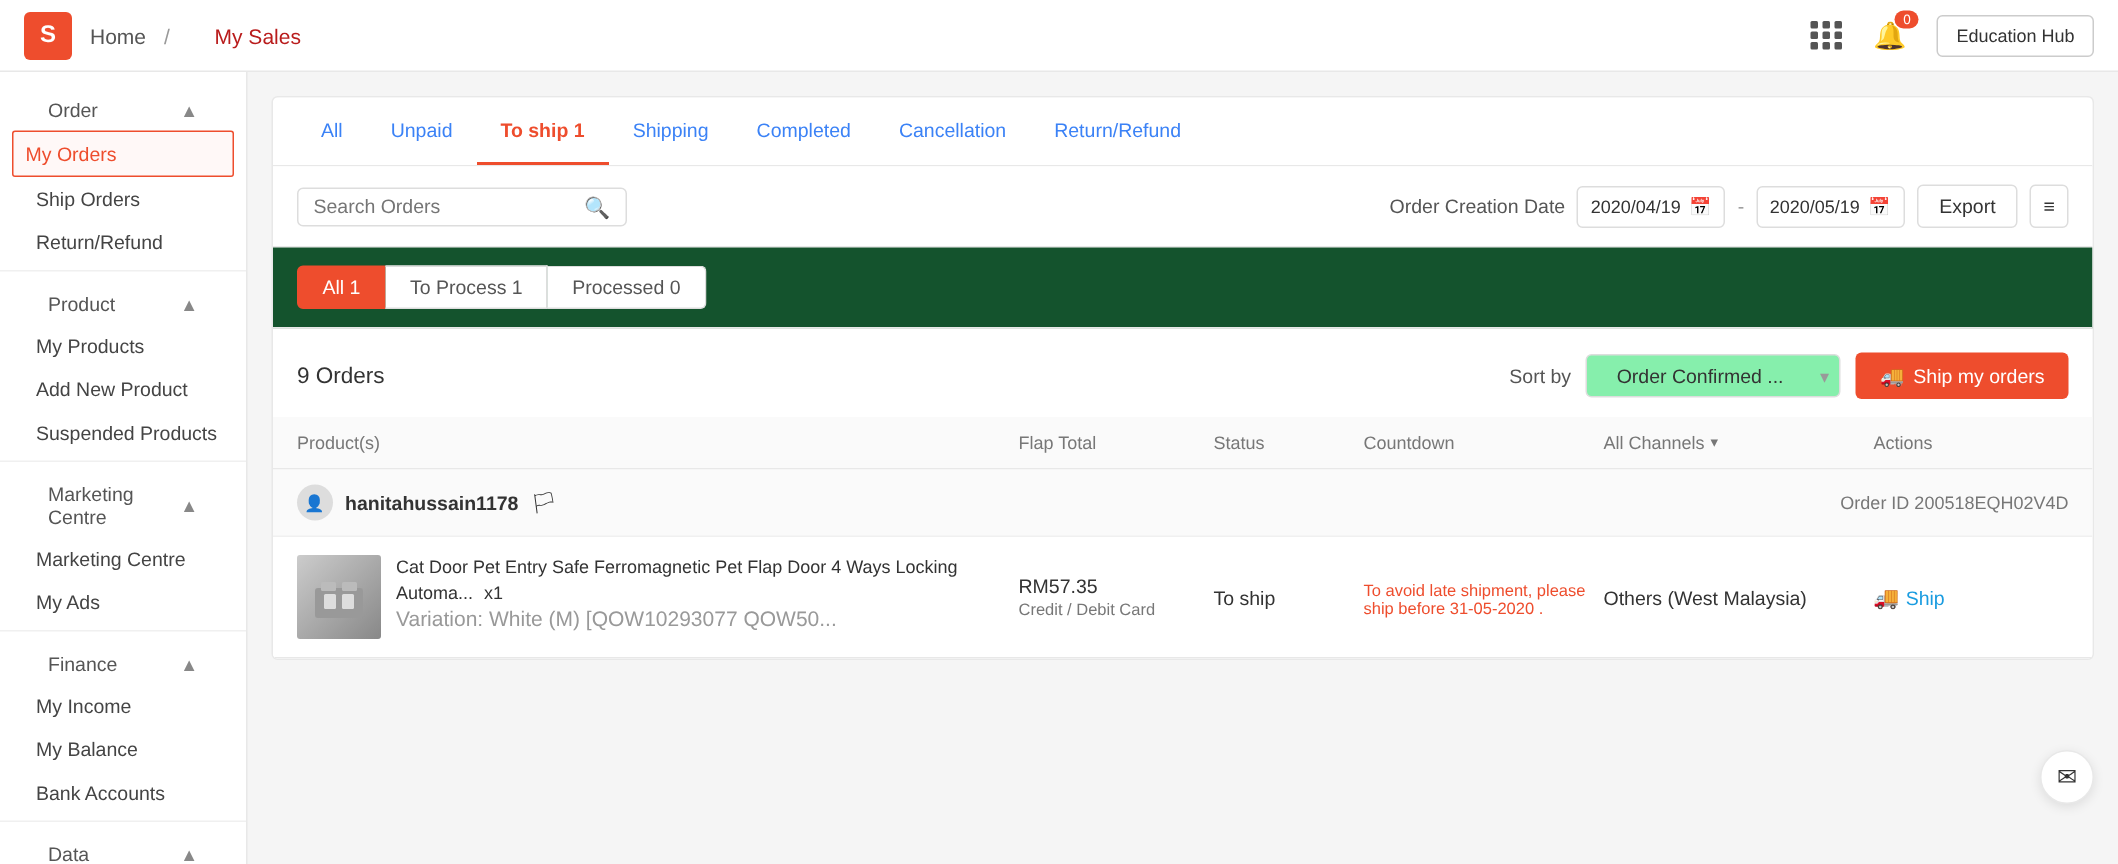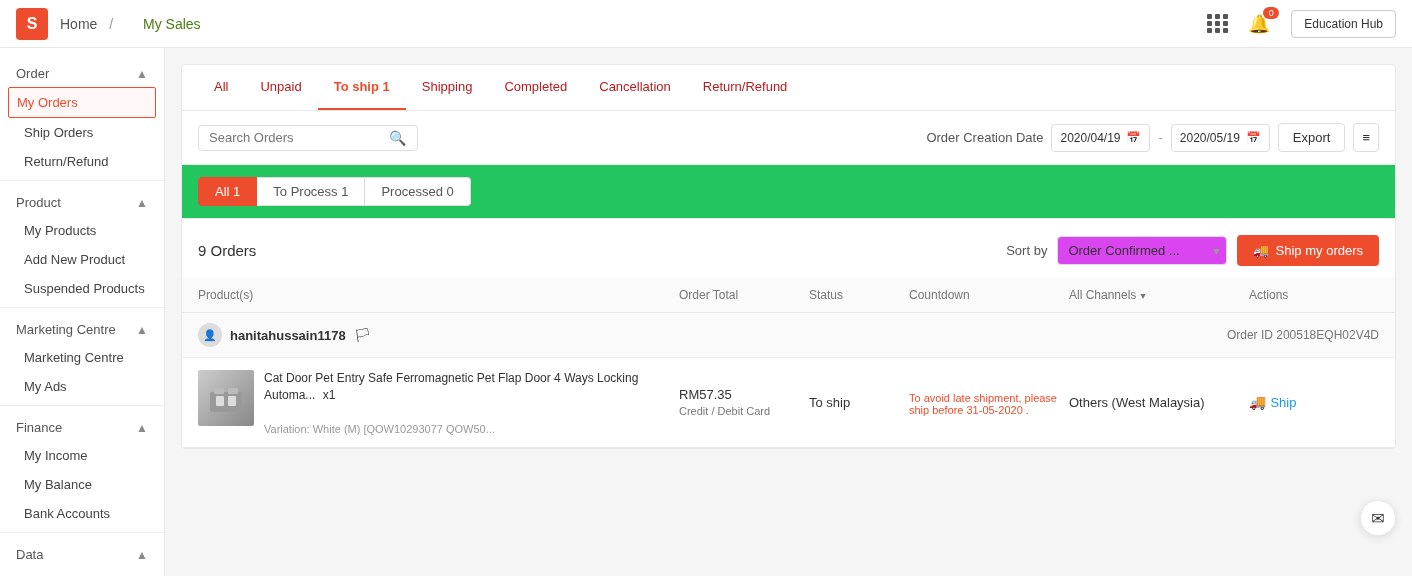--- a/index.html
+++ b/index.html
@@ -21,21 +21,21 @@
     .topnav-left { display: flex; align-items: center; gap: 8px; }
     .shopee-logo {
       width: 32px; height: 32px;
       background: #ee4d2d;
       border-radius: 4px;
       display: flex; align-items: center; justify-content: center;
       color: #fff; font-weight: bold; font-size: 16px;
     }
     .breadcrumb { font-size: 14px; color: #555; }
     .breadcrumb span { color: #999; margin: 0 4px; }
-    .breadcrumb .current { color: #4d7c0f; font-weight: 500; margin-left: 22px; }
+    .breadcrumb .current { color: #b91c1c; font-weight: 500; margin-left: 22px; }
     .topnav-right { display: flex; align-items: center; gap: 16px; }
     .icon-grid { display: grid; grid-template-columns: repeat(3, 6px); grid-gap: 2px; }
     .icon-grid-dot { width: 5px; height: 5px; background: #555; border-radius: 1px; }
     .notif-btn {
       position: relative; background: none; border: none; cursor: pointer;
       font-size: 18px; color: #555; padding: 4px;
     }
     .notif-badge {
       position: absolute; top: -2px; right: -4px;
       background: #ee4d2d; color: #fff; border-radius: 8px;
@@ -56,21 +56,21 @@
       background: #fff;
       border-right: 1px solid #e8e8e8;
       padding: 8px 0;
       position: fixed;
       top: 48px; bottom: 0; left: 0;
       overflow-y: auto;
     }
     .sidebar-section { margin-bottom: 4px; }
     .sidebar-section-header {
       display: flex; align-items: center; justify-content: space-between;
-      padding: 10px 16px 6px;
+      padding: 10px 32px 6px;
       color: #555; font-size: 13px;
     }
     .sidebar-section-header .icon-small { font-size: 12px; color: #888; }
     .sidebar-item {
       padding: 7px 16px 7px 24px;
       cursor: pointer; color: #444; font-size: 13px;
       display: flex; align-items: center; gap: 6px;
     }
     .sidebar-item.active {
       border: 1px solid #ee4d2d; color: #ee4d2d;
@@ -84,21 +84,21 @@
 
     
     .tabs-bar {
       background: #fff; border-bottom: 1px solid #e8e8e8;
       display: flex; align-items: center;
       padding: 0 16px;
       border-radius: 4px 4px 0 0;
     }
     .tab-item {
       padding: 14px 16px; font-size: 13px; cursor: pointer;
-      color: #b91c1c; border-bottom: 2px solid transparent;
+      color: #3b82f6; border-bottom: 2px solid transparent;
       white-space: nowrap;
     }
     .tab-item.active { color: #ee4d2d; border-bottom: 2px solid #ee4d2d; font-weight: 700; }
 
     
     .filter-area {
       background: #fff; padding: 12px 16px;
       display: flex; align-items: center; gap: 12px;
       flex-wrap: wrap;
       border-bottom: 1px solid #e8e8e8;
@@ -127,21 +127,21 @@
       font-size: 13px; cursor: pointer; color: #333;
     }
     .filter-btn {
       border: 1px solid #ddd; border-radius: 4px;
       background: #fff; padding: 6px 8px;
       font-size: 13px; cursor: pointer; color: #333;
     }
 
     
     .subtabs {
-      background: #22c55e; display: flex; gap: 0;
+      background: #14532d; display: flex; gap: 0;
       padding: 12px 16px; border-bottom: 1px solid #e8e8e8;
     }
     .subtab {
       padding: 6px 16px; border: 1px solid #ddd;
       font-size: 13px; cursor: pointer; color: #555;
       background: #fff;
     }
     .subtab:first-child { border-radius: 4px 0 0 4px; }
     .subtab:last-child { border-radius: 0 4px 4px 0; }
     .subtab + .subtab { border-left: none; }
@@ -154,23 +154,24 @@
       background: #fff; padding: 16px 16px 12px;
       display: flex; align-items: center; justify-content: space-between;
     }
     .orders-count { font-size: 15px; font-weight: 500; color: #333; }
     .sort-area { display: flex; align-items: center; gap: 10px; }
     .sort-label { font-size: 13px; color: #555; }
     .sort-select {
       border: 1px solid #ddd; border-radius: 4px;
       padding: 6px 28px 6px 10px;
       font-size: 13px; color: #333;
-      appearance: none; background: #d946ef;
+      appearance: none; background: #86efac;
       cursor: pointer; position: relative;
       min-width: 170px;
+      text-align: center;
     }
     .sort-wrapper { position: relative; display: inline-block; }
     .sort-wrapper::after {
       content: '▾'; position: absolute; right: 8px; top: 50%;
       transform: translateY(-50%); color: #999; pointer-events: none; font-size: 12px;
     }
     .ship-btn {
       background: #ee4d2d; color: #fff; border: none;
       border-radius: 4px; padding: 8px 16px;
       font-size: 13px; cursor: pointer;
@@ -219,22 +220,22 @@
       width: 56px; height: 56px; background: #e8e8e8;
       border-radius: 2px; flex-shrink: 0; overflow: hidden;
       display: flex; align-items: center; justify-content: center;
     }
     .product-thumb-inner {
       width: 100%; height: 100%;
       background: linear-gradient(135deg, #ccc 0%, #aaa 50%, #888 100%);
       display: flex; align-items: center; justify-content: center;
     }
     .product-details { flex: 1; }
-    .product-name { font-size: 12px; color: #333; line-height: 1.4; margin-bottom: 19px; }
-    .product-variation { font-size: 11px; color: #999; }
+    .product-name { font-size: 12px; color: #333; line-height: 1.4; margin-bottom: 0; }
+    .product-variation { font-size: 14px; color: #999; }
     .product-qty { font-size: 12px; color: #333; margin-left: 4px; }
 
     .order-total { font-size: 13px; color: #333; font-weight: 500; }
     .payment-method { font-size: 11px; color: #777; margin-top: 3px; }
 
     .status-text { font-size: 13px; color: #333; font-weight: 500; }
     .status-warning { font-size: 11px; color: #ee4d2d; margin-top: 4px; }
 
     .channel-text { font-size: 13px; color: #333; }
 
@@ -433,21 +434,21 @@
             <span>🚚</span>
             <span>Ship my orders</span>
           </button>
         </div>
       </div>
 
       <div class="orders-table">
 
         <div class="table-header">
           <div>Product(s)</div>
-          <div>Order Total</div>
+          <div>Flap Total</div>
           <div>Status</div>
           <div>Countdown</div>
           <div class="col-channels">
             <span>All Channels</span>
             <span style="font-size:10px;">▾</span>
           </div>
           <div>Actions</div>
         </div>
 
         <div class="order-user-row">

